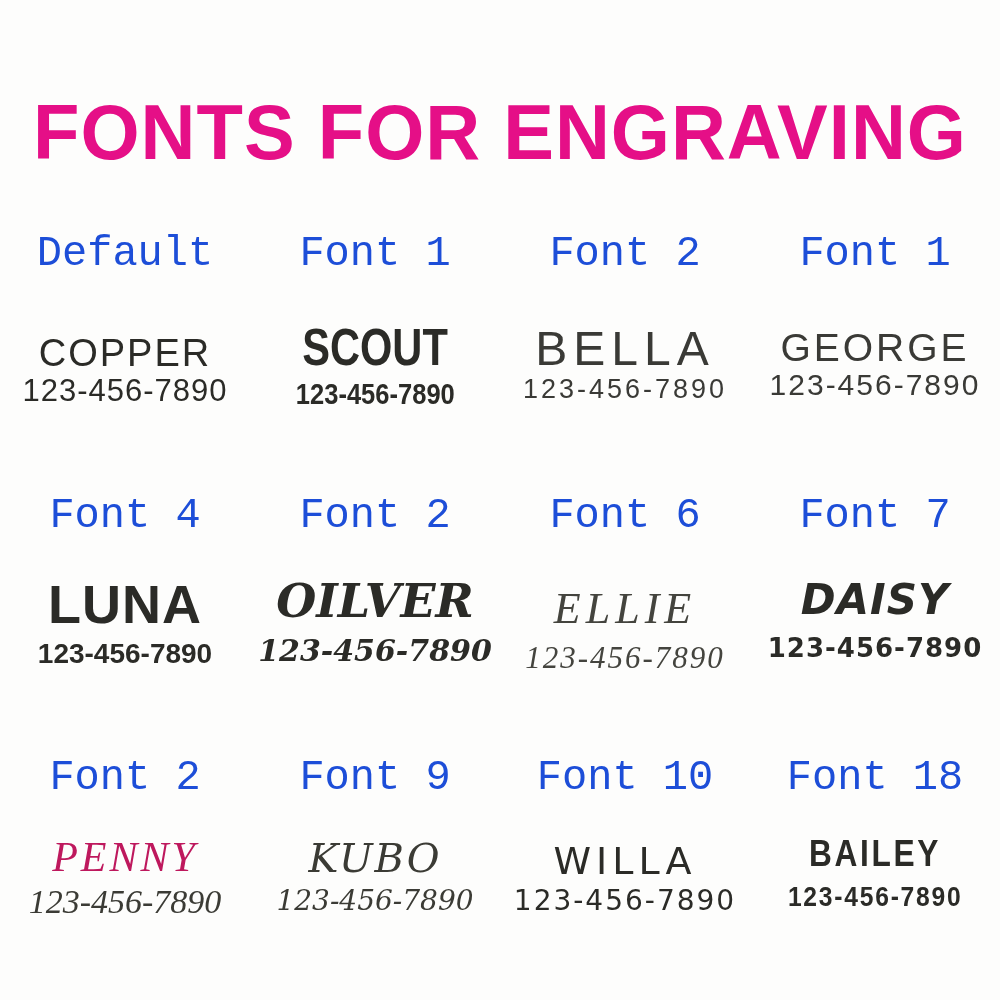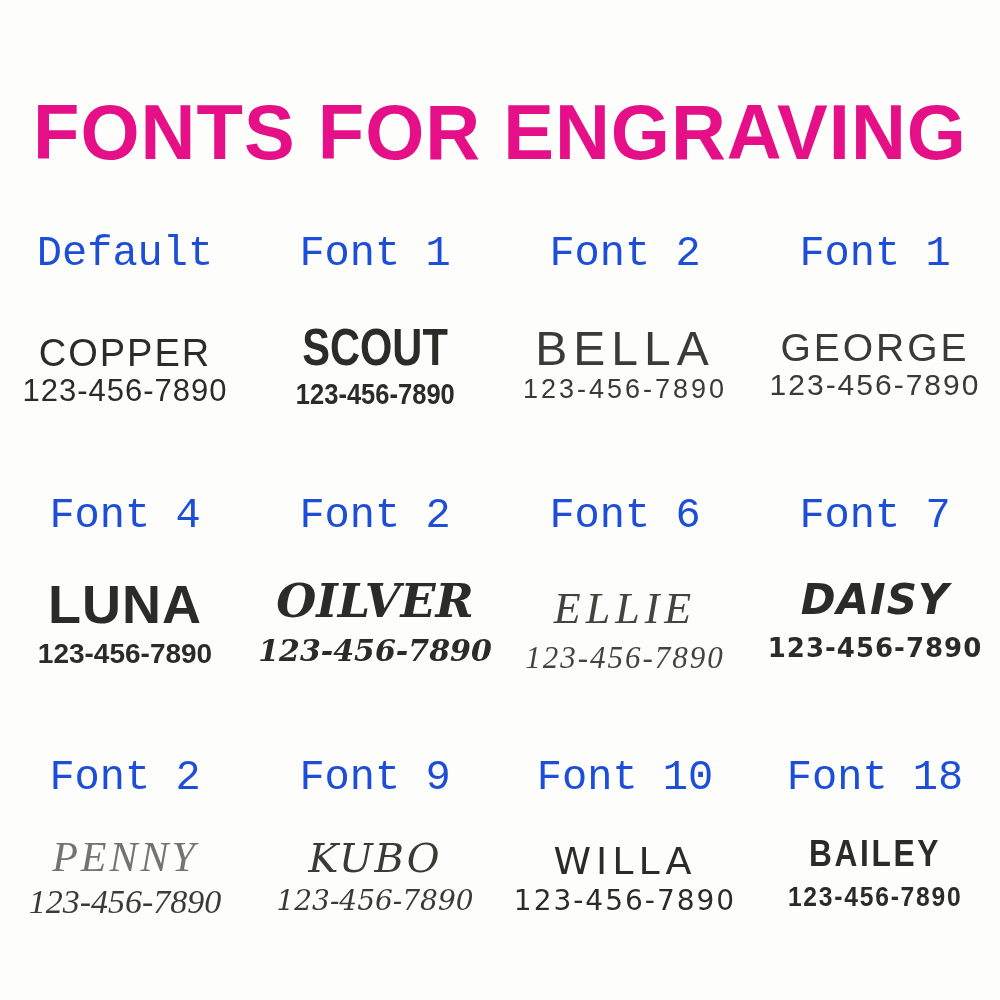--- a/index.html
+++ b/index.html
@@ -93,21 +93,21 @@
   .c6 .name { font-family: "Liberation Serif", serif; font-style: italic; font-size: 44px; letter-spacing: 5px; color: #44443e; }
   .c6 .num  { font-family: "Liberation Serif", serif; font-style: italic; font-size: 31px; letter-spacing: 2px; color: #44443e; margin-top: 8px; }
 
   
   .c7 .sample-block { margin-top: 40px; }
   .c7 .name { font-family: "DejaVu Sans", sans-serif; font-weight: 700; font-style: italic; font-size: 42px; letter-spacing: 1px; }
   .c7 .num  { font-family: "DejaVu Sans", sans-serif; font-weight: 700; font-size: 26px; letter-spacing: 1px; margin-top: 12px; }
 
   
   .c8 .sample-block { margin-top: 36px; }
-  .c8 .name { font-family: "Liberation Serif", serif; font-style: italic; font-size: 42px; letter-spacing: 3px; color: #737373; }
+  .c8 .name { font-family: "Liberation Serif", serif; font-style: italic; font-size: 42px; letter-spacing: 3px; color: #be185d; }
   .c8 .num  { font-family: "Liberation Serif", serif; font-style: italic; font-size: 34px; margin-top: 4px; color: #3b3b35; }
 
   
   .c9 .sample-block { margin-top: 38px; }
   .c9 .name { font-family: "DejaVu Serif", serif; font-style: italic; font-size: 40px; letter-spacing: 2px; color: #3b3b35; }
   .c9 .num  { font-family: "DejaVu Serif", serif; font-style: italic; font-size: 28px; margin-top: 6px; color: #3b3b35; }
 
   
   .c10 .sample-block { margin-top: 42px; }
   .c10 .name { font-family: "DejaVu Sans", sans-serif; font-size: 38px; letter-spacing: 5px; }

